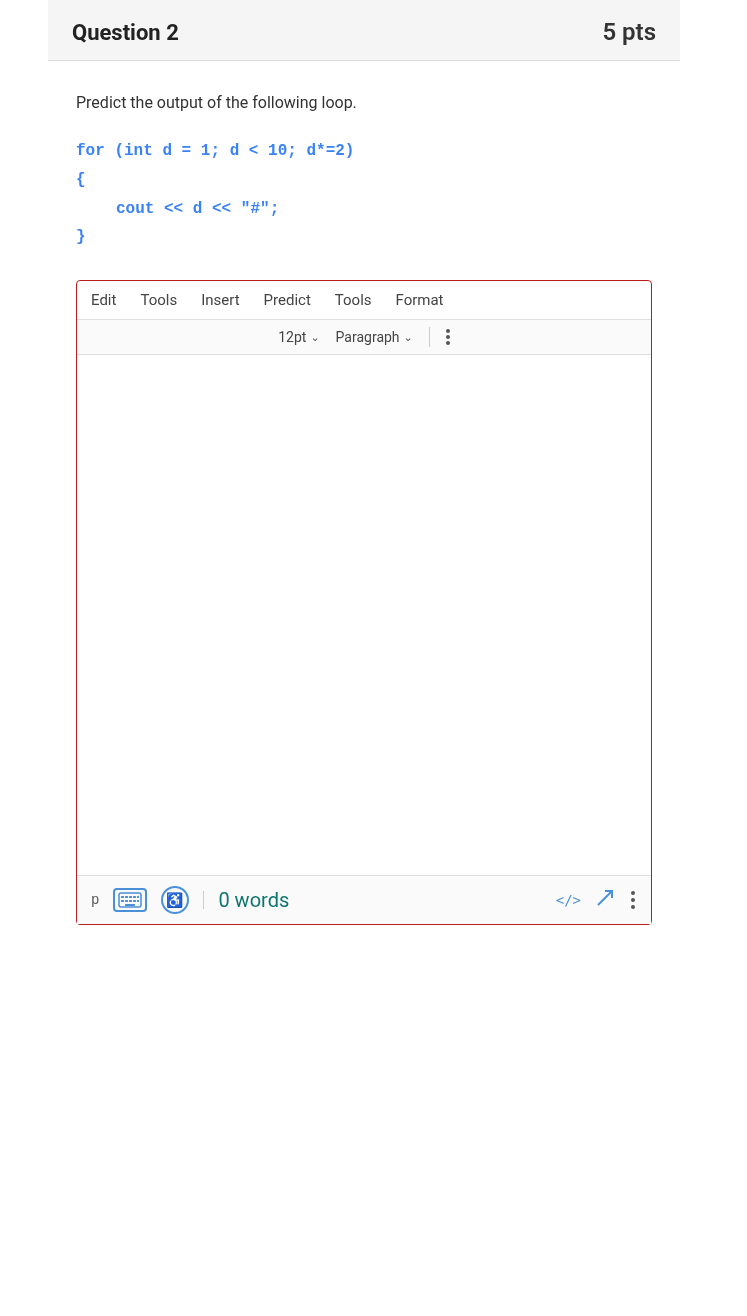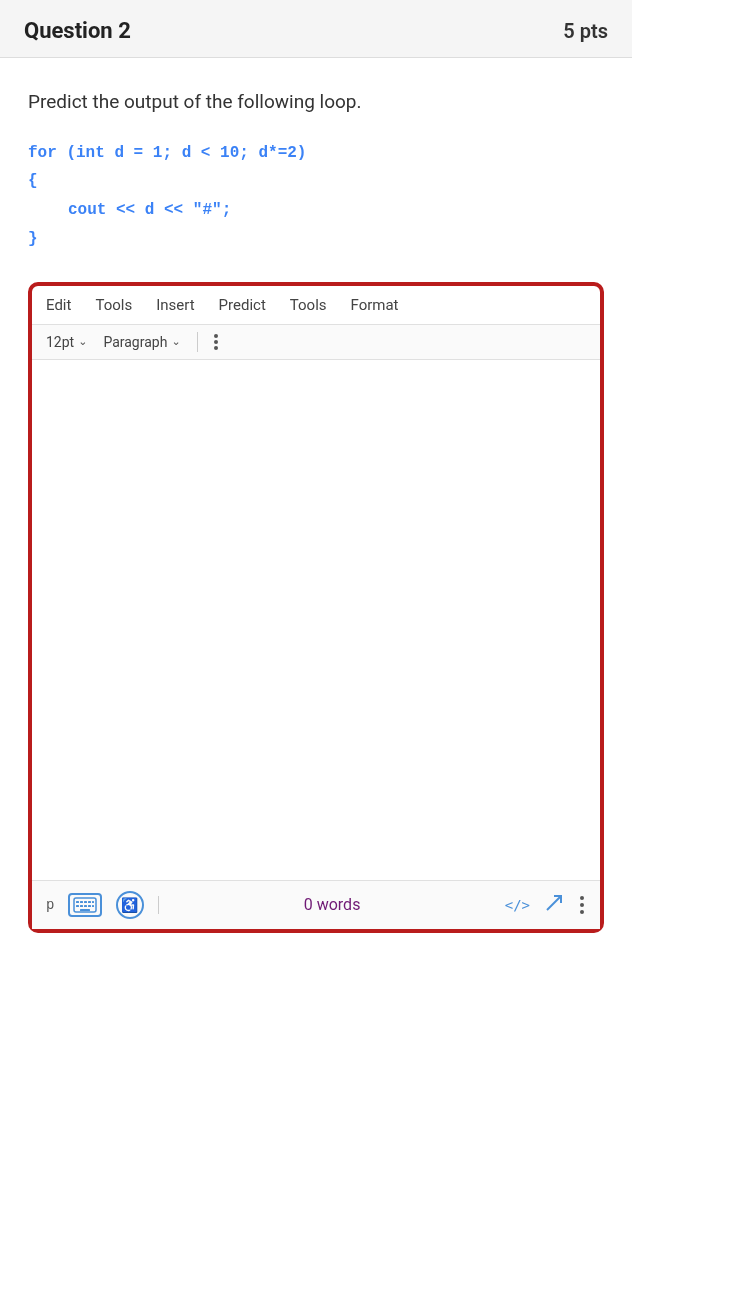--- a/index.html
+++ b/index.html
@@ -15,50 +15,51 @@
       min-height: 1316px;
       color: #333;
     }
 
     .page-container {
       width: 632px;
       min-height: 1316px;
       background: #fff;
       display: flex;
       flex-direction: column;
+      margin-left: 48px;
     }
 
     .question-header {
       display: flex;
       justify-content: space-between;
       align-items: center;
       padding: 18px 24px 14px 24px;
       background: #f5f5f5;
       border-bottom: 1px solid #ddd;
     }
 
     .question-title {
       font-size: 22px;
       font-weight: 700;
       color: #222;
     }
 
     .question-pts {
-      font-size: 20px;
+      font-size: 24px;
       font-weight: 600;
       color: #333;
     }
 
     .question-body {
       padding: 30px 28px 0 28px;
       flex: 1;
     }
 
     .question-text {
-      font-size: 19px;
+      font-size: 16px;
       color: #333;
       margin-bottom: 22px;
       line-height: 1.5;
     }
 
     .code-block {
       font-family: 'Courier New', Courier, monospace;
       font-size: 16px;
       font-weight: 700;
       color: #3b82f6;
@@ -68,22 +69,22 @@
 
     .code-line {
       display: block;
     }
 
     .code-indent {
       padding-left: 40px;
     }
 
     .editor-container {
-      border: 4px solid #b91c1c;
-      border-radius: 10px;
+      border: 1px solid #b91c1c;
+      border-radius: 4px;
       margin-top: 6px;
     }
 
     .editor-menubar {
       display: flex;
       align-items: center;
       padding: 8px 10px;
       gap: 16px;
       border-bottom: 1px solid #e0e0e0;
     }
@@ -96,20 +97,21 @@
       user-select: none;
     }
 
     .editor-toolbar {
       display: flex;
       align-items: center;
       padding: 7px 10px;
       gap: 8px;
       border-bottom: 1px solid #e0e0e0;
       background: #fafafa;
+      justify-content: center;
     }
 
     .toolbar-dropdown {
       display: flex;
       align-items: center;
       gap: 4px;
       font-size: 14px;
       color: #444;
       cursor: pointer;
       padding: 2px 4px;
@@ -204,24 +206,24 @@
       font-weight: bold;
     }
 
     .status-divider {
       width: 1px;
       height: 18px;
       background: #ccc;
     }
 
     .word-count {
-      font-size: 16px;
-      color: #701a75;
+      font-size: 20px;
+      color: #0f766e;
       flex: 1;
-      text-align: center;
+      text-align: left;
     }
 
     .code-view-btn {
       font-size: 14px;
       color: #4a90d9;
       cursor: pointer;
       font-family: monospace;
     }
 
     .expand-btn {

